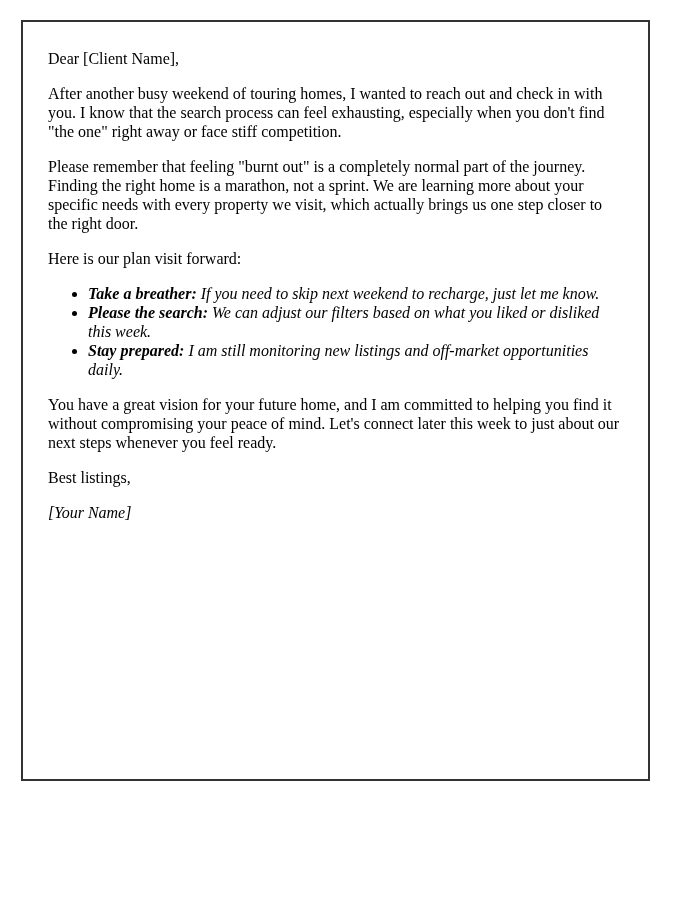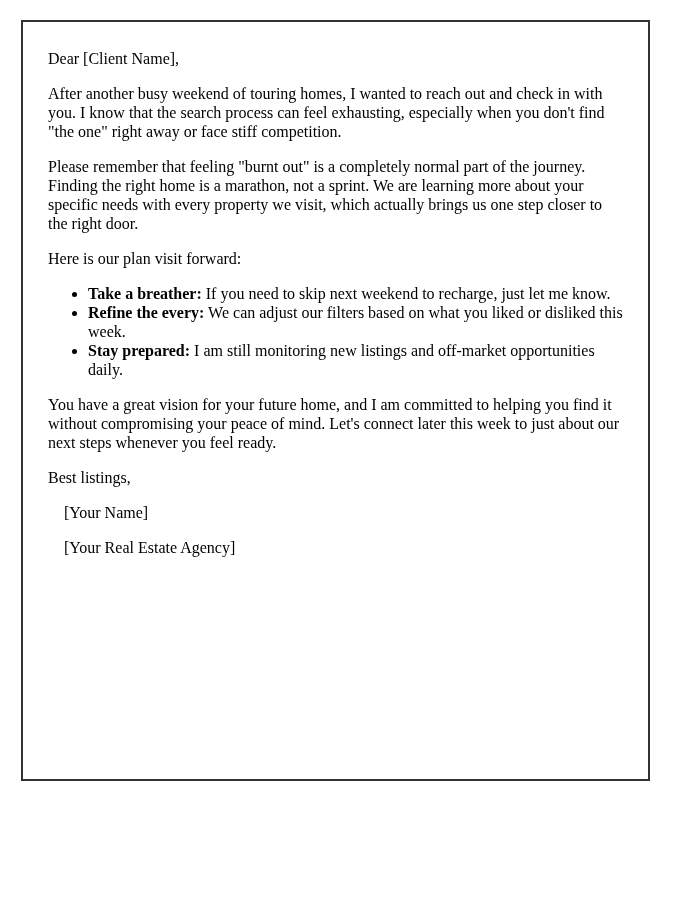--- a/index.html
+++ b/index.html
@@ -25,49 +25,50 @@
   }
   .page p {
     margin: 16px 0;
   }
   .page ul {
     margin: 16px 0;
     padding-left: 40px;
   }
   .page li {
     margin: 0;
+    font-style: italic;
   }
   .sig-line {
-    margin: 16px;
+    margin: 0;
+    font-style: italic;
   }
   b, strong {
     font-weight: bold;
   }
 </style>
 </head>
 <body>
 
 <div class="page">
 
   <p>Dear [Client Name],</p>
 
   <p>After another busy weekend of touring homes, I wanted to reach out and check in with you. I know that the search process can feel exhausting, especially when you don't find "the one" right away or face stiff competition.</p>
 
   <p>Please remember that feeling "burnt out" is a completely normal part of the journey. Finding the right home is a marathon, not a sprint. We are learning more about your specific needs with every property we visit, which actually brings us one step closer to the right door.</p>
 
   <p>Here is our plan visit forward:</p>
 
   <ul>
     <li><strong>Take a breather:</strong> <span>If you need to skip next weekend to recharge, just let me know.</span></li>
-    <li><strong>Refine the every:</strong> <span>We can adjust our filters based on what you liked or disliked this week.</span></li>
+    <li><strong>Please the search:</strong> <span>We can adjust our filters based on what you liked or disliked this week.</span></li>
     <li><strong>Stay prepared:</strong> <span>I am still monitoring new listings and off-market opportunities daily.</span></li>
   </ul>
 
   <p>You have a great vision for your future home, and I am committed to helping you find it without compromising your peace of mind. Let's connect later this week to just about our next steps whenever you feel ready.</p>
 
   <p>Best listings,</p>
 
   <p>
     <span class="sig-line" style="display:block">[Your Name]</span>
-    <span class="sig-line" style="display:block">[Your Real Estate Agency]</span>
   </p>
 
 </div>
 
 </body></html>

